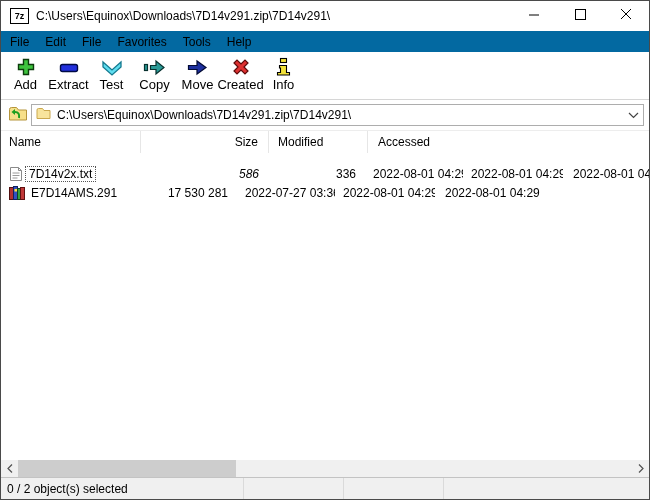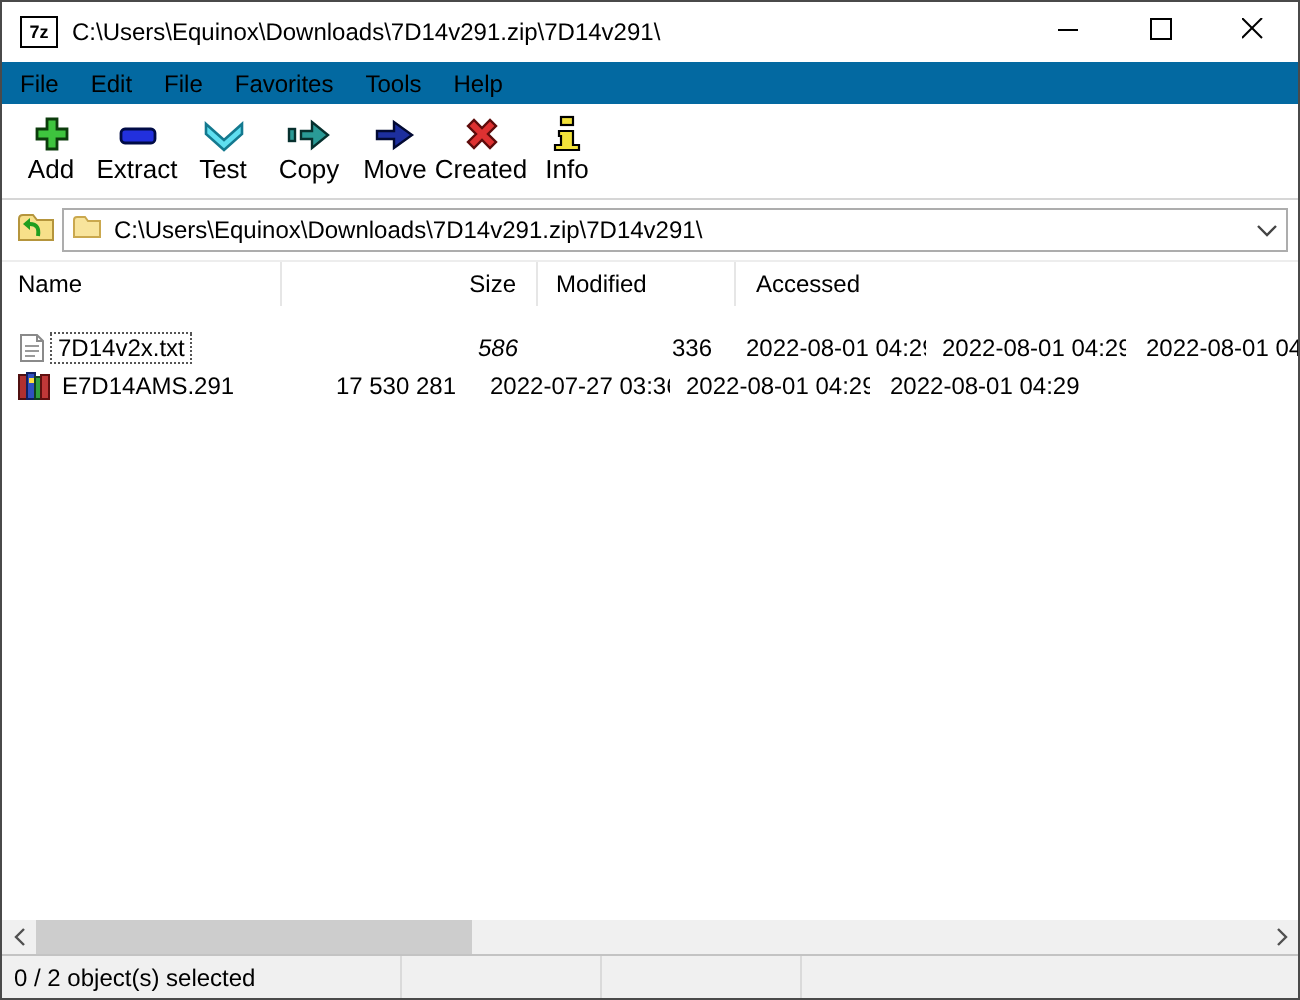--- a/index.html
+++ b/index.html
@@ -56,21 +56,21 @@
   
   .hscroll{flex:0 0 17px;background:#f0f0f0;position:relative;}
   .scroll-arrow{position:absolute;top:0;width:17px;height:17px;
     display:flex;align-items:center;justify-content:center;}
   .sa-left{left:0;} .sa-right{right:0;}
   .scroll-thumb{position:absolute;left:17px;top:0;width:218px;height:17px;background:#cdcdcd;}
   
   .statusbar{flex:0 0 22px;box-sizing:border-box;background:#f0f0f0;
     border-top:1px solid #c3c3c3;display:flex;align-items:stretch;}
   .spanel{box-sizing:border-box;border-right:1px solid #dadada;display:flex;align-items:center;}
-  .sp1{width:200px;padding-left:6px;}
+  .sp1{width:243px;padding-left:6px;}
   .sp2{width:100px;} .sp3{width:100px;}
   .sp4{flex:1;border-right:none;}
 </style>
 </head>
 <body>
 
 <div class="window">
 
   <div class="titlebar">
     <div class="app-icon">7z</div>

